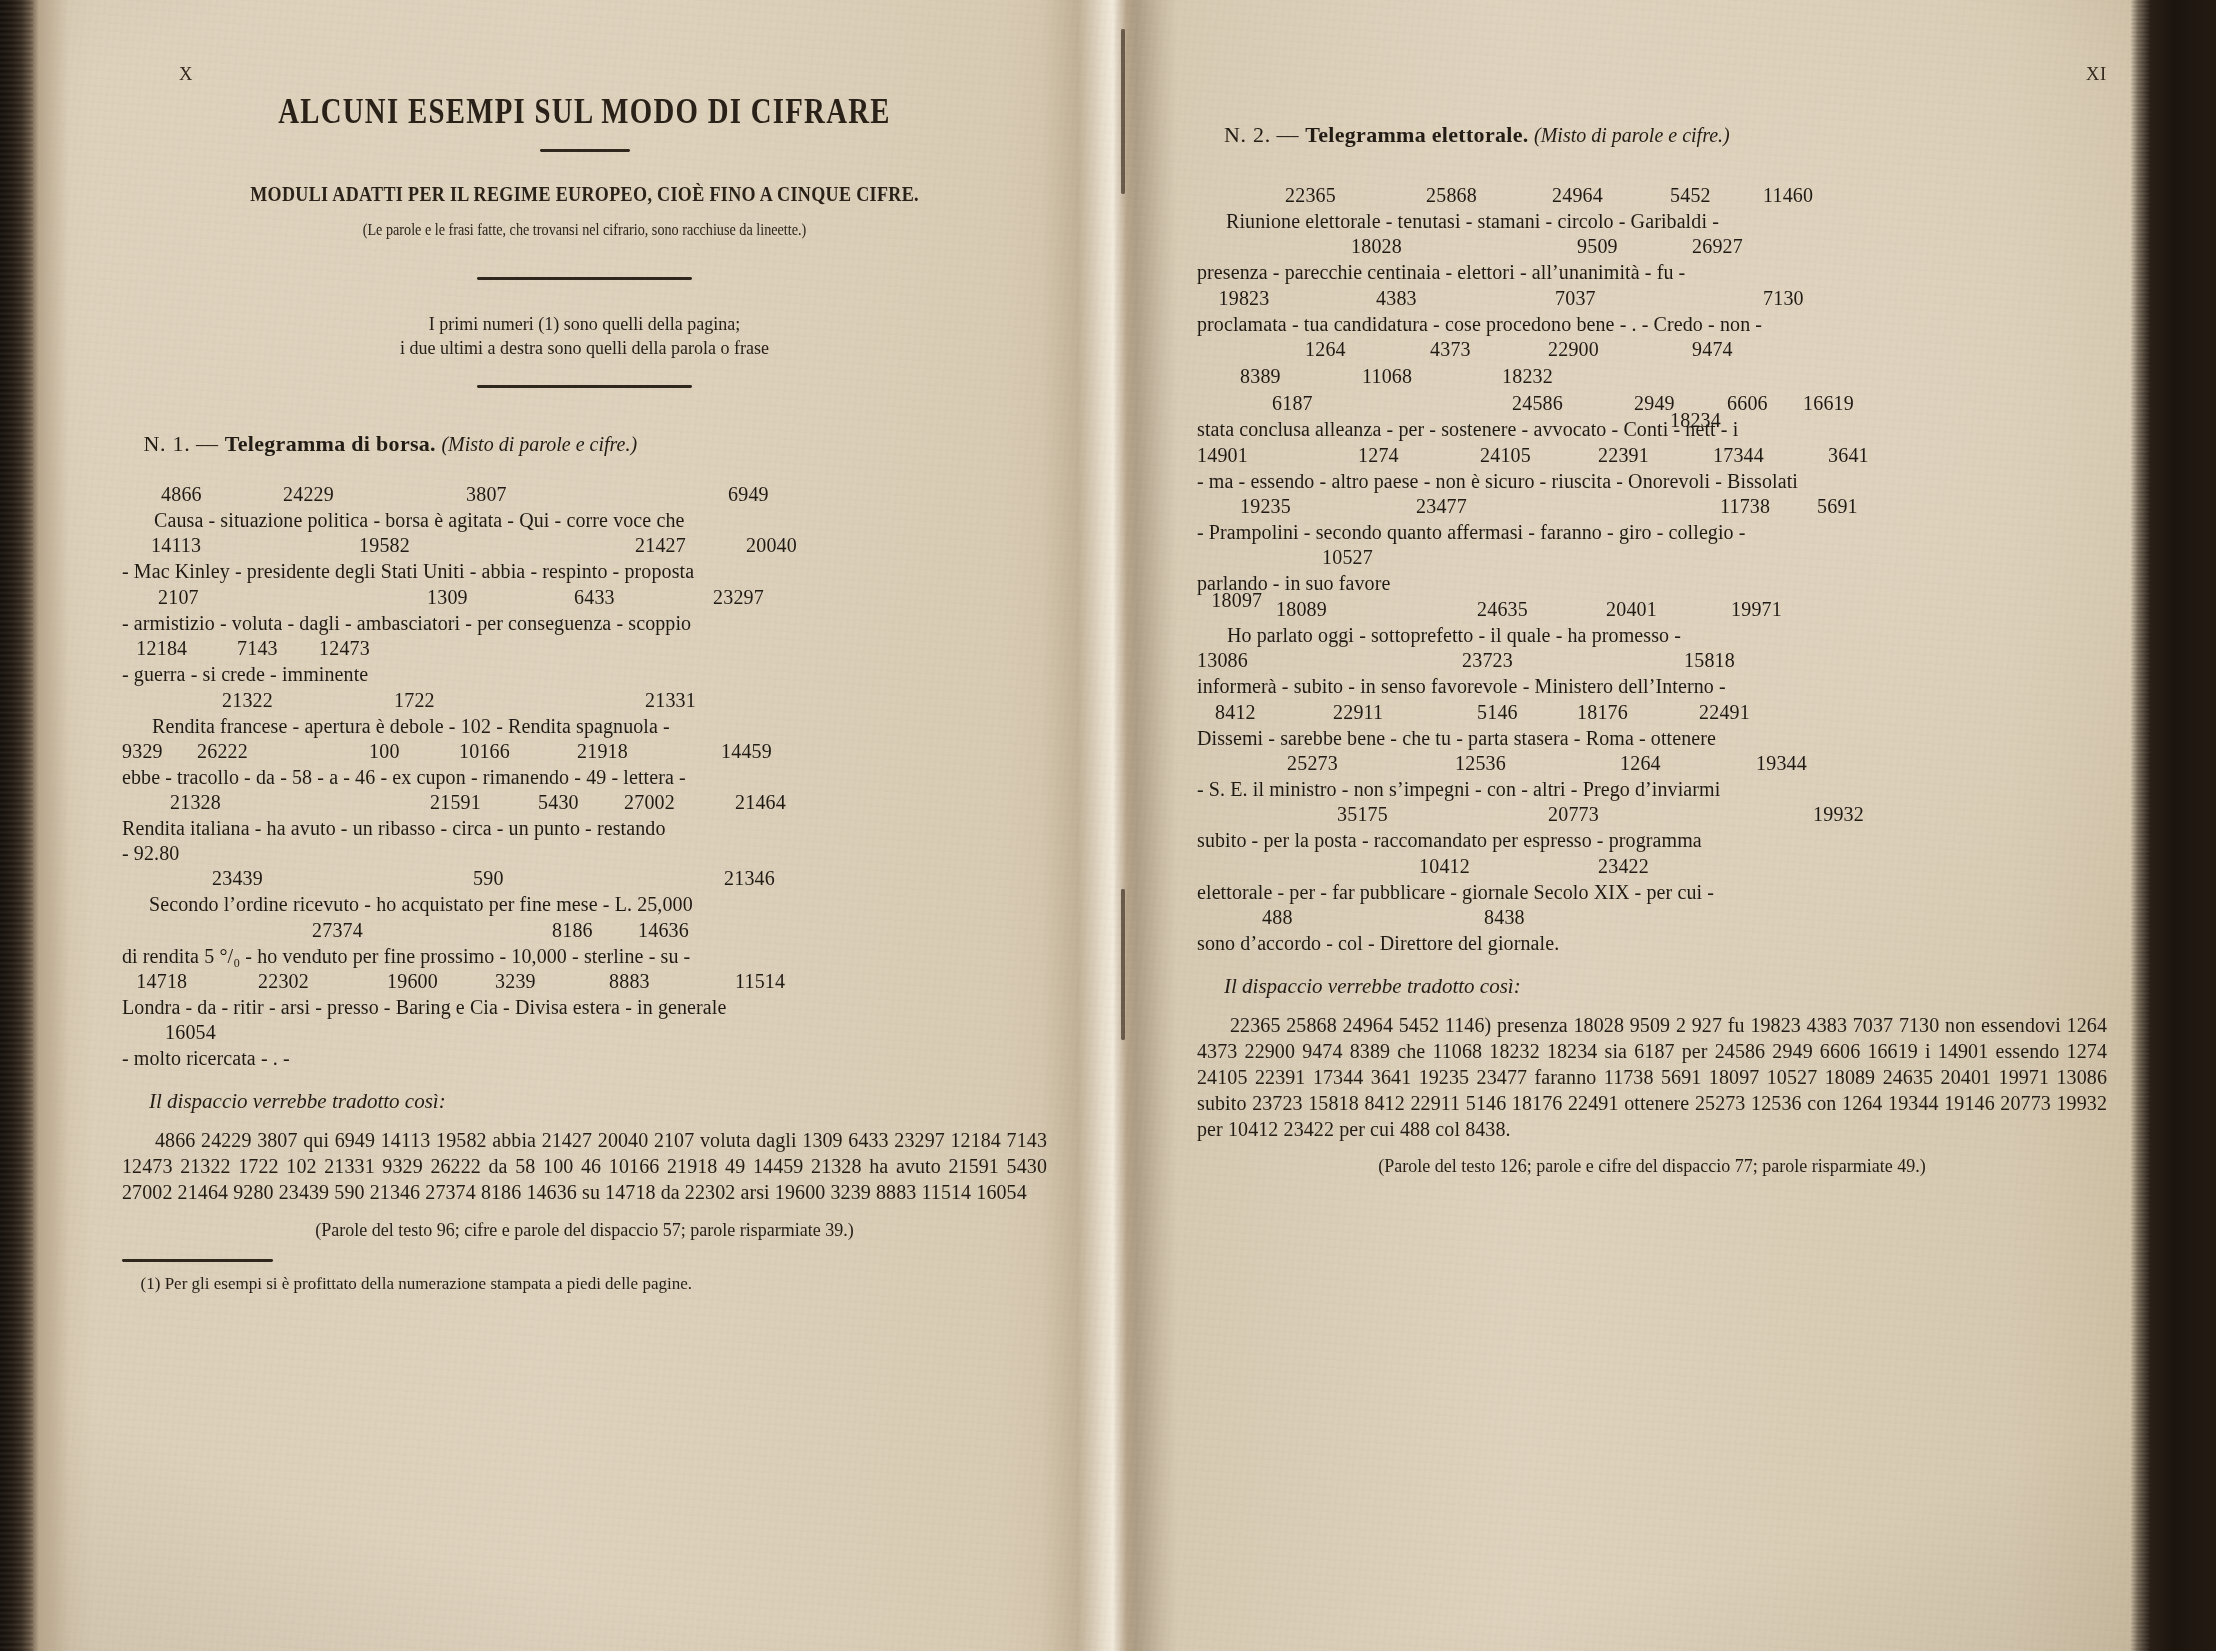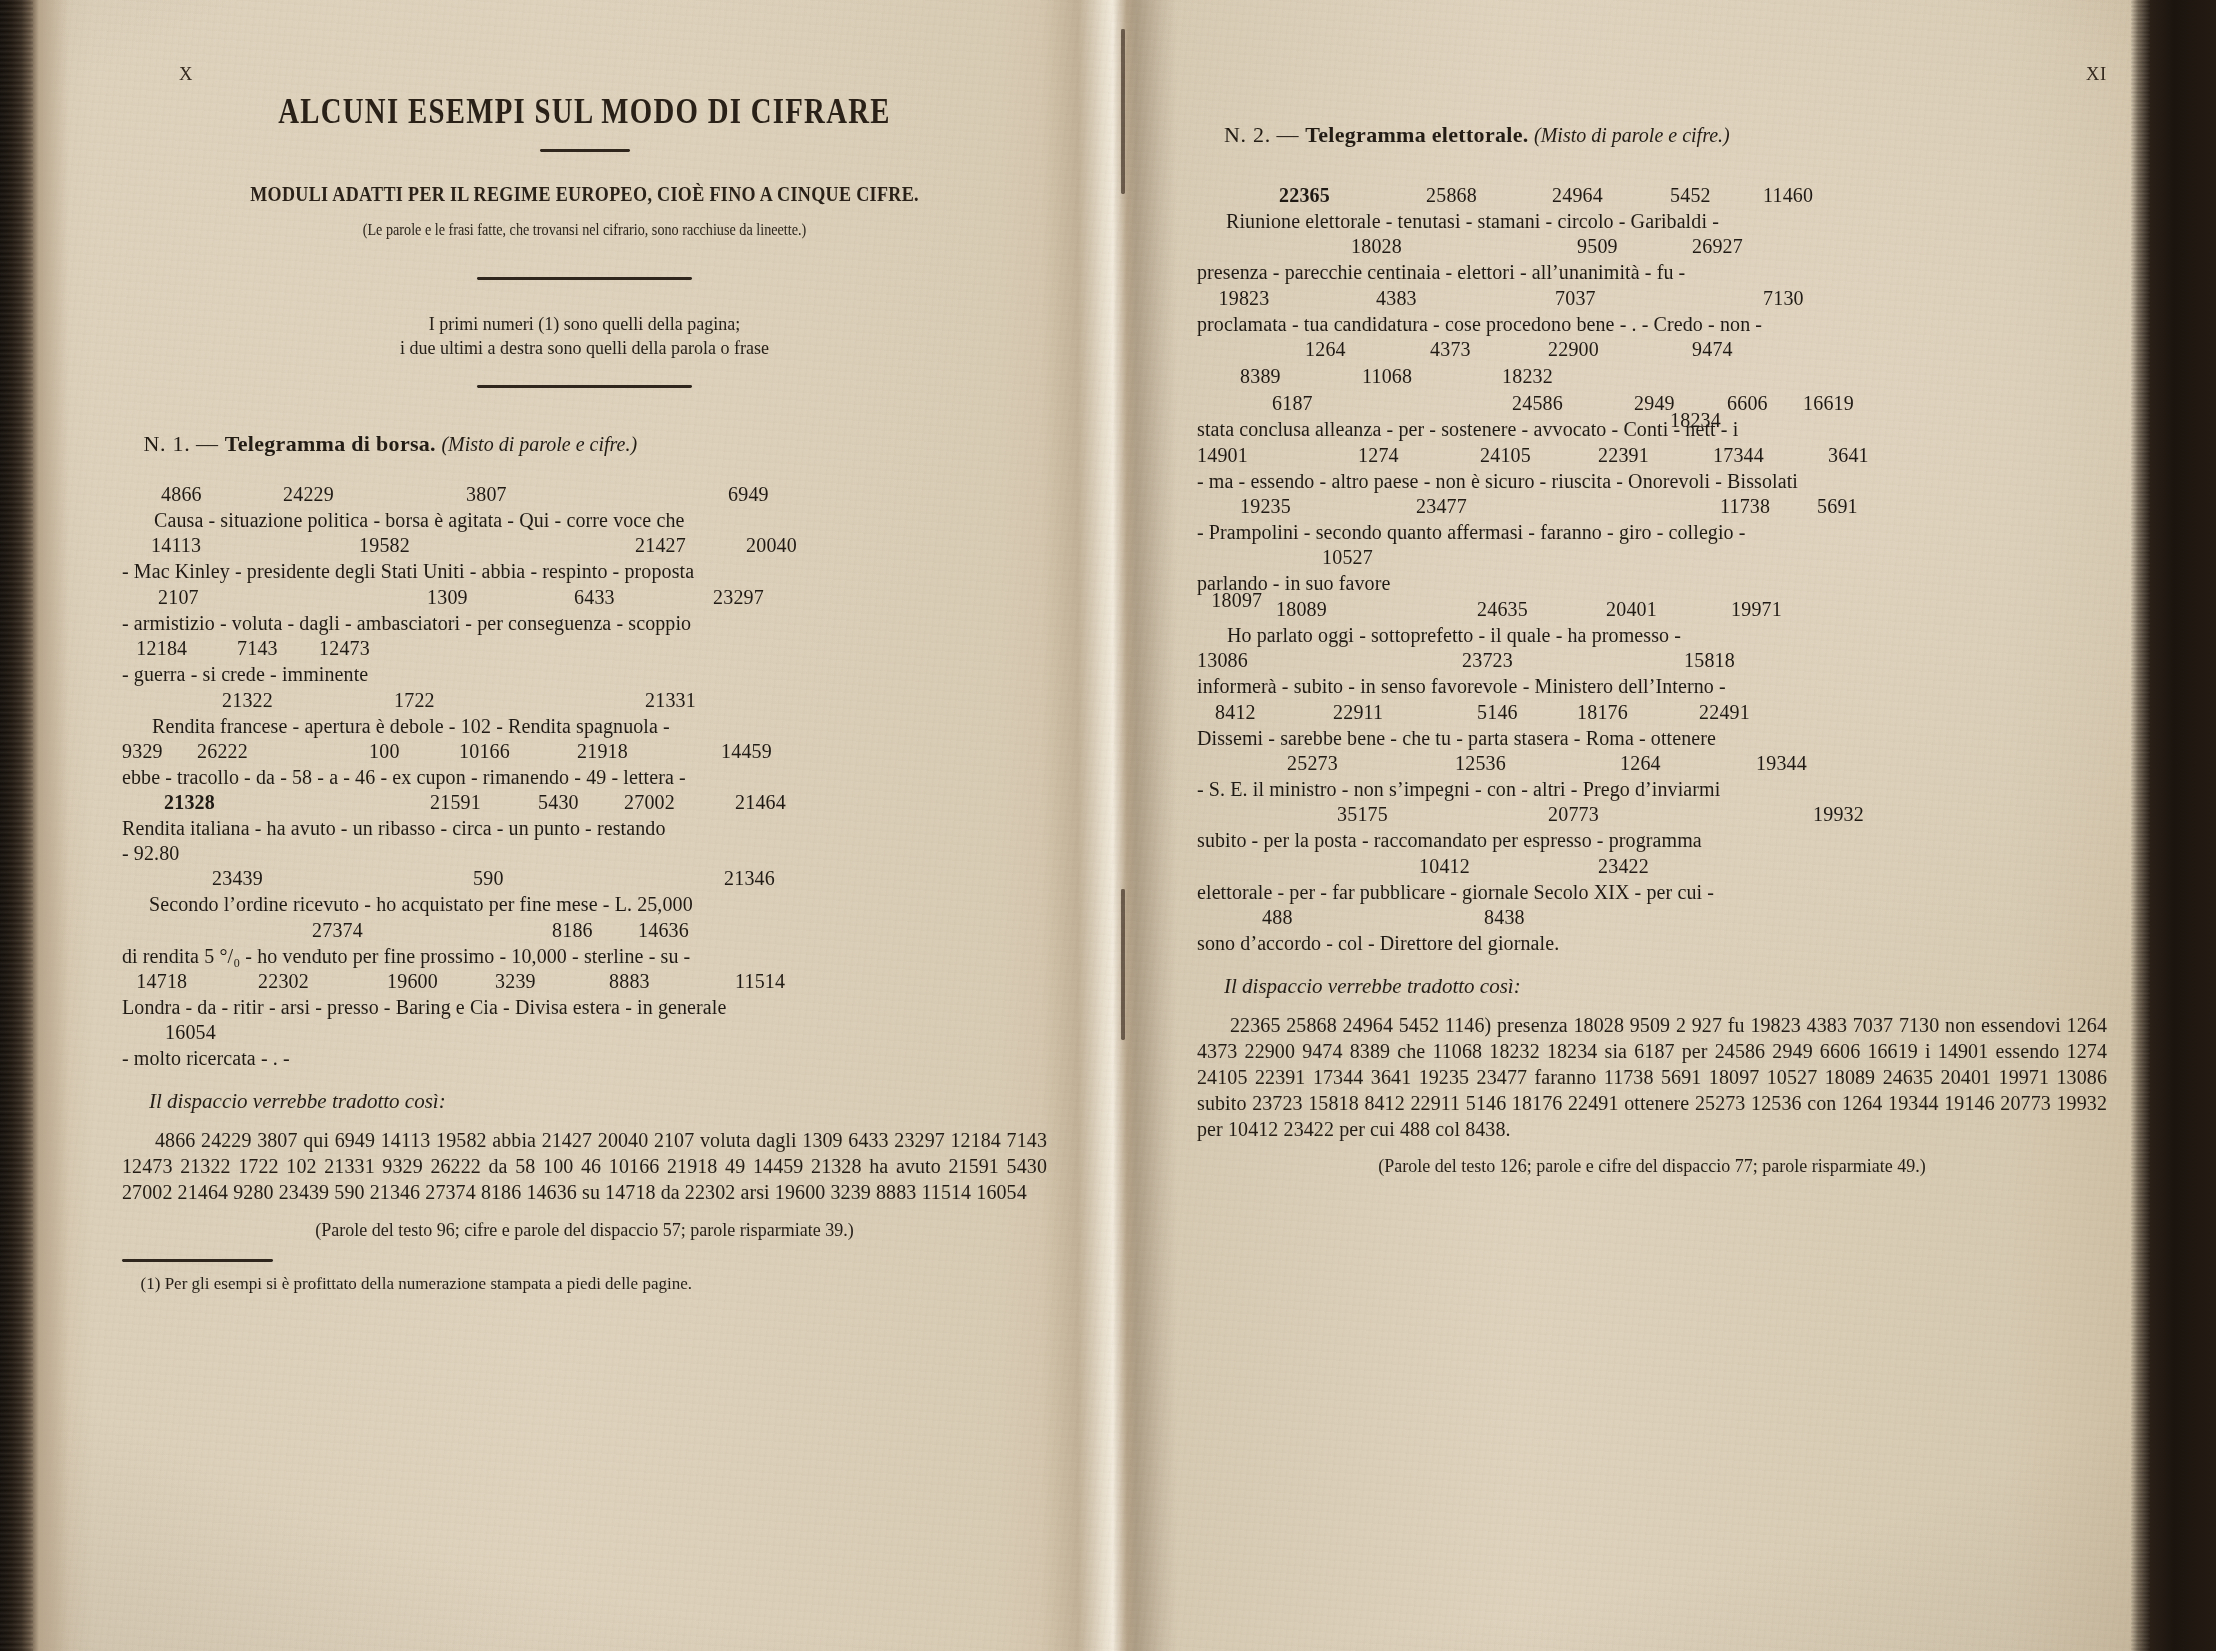--- a/index.html
+++ b/index.html
@@ -214,21 +214,21 @@
           <div class="numrow" style="position: relative; height: 27px;"><span style="position: absolute; left: 29px;">14113</span><span style="position: absolute; left: 237px;">19582</span><span style="position: absolute; left: 513px;">21427</span><span style="position: absolute; left: 624px;">20040</span></div>
           <div class="wordrow" style="padding-left: 0px;">- Mac Kinley - presidente degli Stati Uniti - abbia - respinto - proposta</div>
           <div class="numrow" style="position: relative; height: 27px;"><span style="position: absolute; left: 36px;">2107</span><span style="position: absolute; left: 305px;">1309</span><span style="position: absolute; left: 452px;">6433</span><span style="position: absolute; left: 591px;">23297</span></div>
           <div class="wordrow" style="padding-left: 0px;">- armistizio - voluta - dagli - ambasciatori - per conseguenza - scoppio</div>
           <div class="numrow" style="position: relative; height: 27px;"><span style="position: absolute; left: 14.3px;">12184</span><span style="position: absolute; left: 115px;">7143</span><span style="position: absolute; left: 197px;">12473</span></div>
           <div class="wordrow" style="padding-left: 0px;">- guerra - si crede - imminente</div>
           <div class="numrow" style="position: relative; height: 27px;"><span style="position: absolute; left: 100px;">21322</span><span style="position: absolute; left: 272px;">1722</span><span style="position: absolute; left: 523px;">21331</span></div>
           <div class="wordrow" style="padding-left: 30px;">Rendita francese - apertura è debole - 102 - Rendita spagnuola -</div>
           <div class="numrow" style="position: relative; height: 27px;"><span style="position: absolute; left: 0px;">9329</span><span style="position: absolute; left: 75px;">26222</span><span style="position: absolute; left: 247px;">100</span><span style="position: absolute; left: 337px;">10166</span><span style="position: absolute; left: 455px;">21918</span><span style="position: absolute; left: 599px;">14459</span></div>
           <div class="wordrow" style="padding-left: 0px;">ebbe - tracollo - da - 58 - a - 46 - ex cupon - rimanendo - 49 - lettera -</div>
-          <div class="numrow" style="position: relative; height: 27px;"><span style="position: absolute; left: 42px; font-weight: bold;">21328</span><span style="position: absolute; left: 308px;">21591</span><span style="position: absolute; left: 416px;">5430</span><span style="position: absolute; left: 502px;">27002</span><span style="position: absolute; left: 613px;">21464</span></div>
+          <div class="numrow" style="position: relative; height: 27px;"><span style="position: absolute; left: 48px;">21328</span><span style="position: absolute; left: 308px;">21591</span><span style="position: absolute; left: 416px;">5430</span><span style="position: absolute; left: 502px;">27002</span><span style="position: absolute; left: 613px;">21464</span></div>
           <div class="wordrow" style="padding-left: 0px;">Rendita italiana - ha avuto - un ribasso - circa - un punto - restando</div>
           <div class="wordrow" style="padding-left: 0px;">- 92.80</div>
           <div class="numrow" style="position: relative; height: 27px;"><span style="position: absolute; left: 90px;">23439</span><span style="position: absolute; left: 351px;">590</span><span style="position: absolute; left: 602px;">21346</span></div>
           <div class="wordrow" style="padding-left: 27px;">Secondo l’ordine ricevuto - ho acquistato per fine mese - L. 25,000</div>
           <div class="numrow" style="position: relative; height: 27px;"><span style="position: absolute; left: 190px;">27374</span><span style="position: absolute; left: 430px;">8186</span><span style="position: absolute; left: 516px;">14636</span></div>
           <div class="wordrow" style="padding-left: 0px;">di rendita 5 °/₀ - ho venduto per fine prossimo - 10,000 - sterline - su -</div>
           <div class="numrow" style="position: relative; height: 27px;"><span style="position: absolute; left: 14.3px;">14718</span><span style="position: absolute; left: 136px;">22302</span><span style="position: absolute; left: 265px;">19600</span><span style="position: absolute; left: 373px;">3239</span><span style="position: absolute; left: 487px;">8883</span><span style="position: absolute; left: 613px;">11514</span></div>
           <div class="wordrow" style="padding-left: 0px;">Londra - da - ritir - arsi - presso - Baring e Cia - Divisa estera - in generale</div>
           <div class="numrow" style="position: relative; height: 27px;"><span style="position: absolute; left: 43px;">16054</span></div>
           <div class="wordrow" style="padding-left: 0px;">- molto ricercata - . -</div>
@@ -257,21 +257,21 @@
 
     <div style="position:absolute;left:0;top:122px;width:910px;">
       <h3 class="exhead" style="margin-left:27px;">
         <span class="nlabel">N. 2.</span>
         <span class="dash">—</span>
         <span class="bold">Telegramma elettorale.</span>
         <span class="ital">(Misto di parole e cifre.)</span>
       </h3>
 
       <div class="telegram" id="telegram-right" style="margin-top:34px;">
-          <div class="numrow" style="position: relative; height: 27px;"><span style="position: absolute; left: 82px; font-weight: bold;">22365</span><span style="position: absolute; left: 229px;">25868</span><span style="position: absolute; left: 355px;">24964</span><span style="position: absolute; left: 473px;">5452</span><span style="position: absolute; left: 566px;">11460</span></div>
+          <div class="numrow" style="position: relative; height: 27px;"><span style="position: absolute; left: 88px;">22365</span><span style="position: absolute; left: 229px;">25868</span><span style="position: absolute; left: 355px;">24964</span><span style="position: absolute; left: 473px;">5452</span><span style="position: absolute; left: 566px;">11460</span></div>
           <div class="wordrow" style="padding-left: 29px;">Riunione elettorale - tenutasi - stamani - circolo - Garibaldi -</div>
           <div class="numrow" style="position: relative; height: 27px;"><span style="position: absolute; left: 154px;">18028</span><span style="position: absolute; left: 380px;">9509</span><span style="position: absolute; left: 495px;">26927</span></div>
           <div class="wordrow" style="padding-left: 0px;">presenza - parecchie centinaia - elettori - all’unanimità - fu -</div>
           <div class="numrow" style="position: relative; height: 27px;"><span style="position: absolute; left: 21.5px;">19823</span><span style="position: absolute; left: 179px;">4383</span><span style="position: absolute; left: 358px;">7037</span><span style="position: absolute; left: 566px;">7130</span></div>
           <div class="wordrow" style="padding-left: 0px;">proclamata - tua candidatura - cose procedono bene - . - Credo - non -</div>
           <div class="numrow" style="position: relative; height: 27px;"><span style="position: absolute; left: 108px;">1264</span><span style="position: absolute; left: 233px;">4373</span><span style="position: absolute; left: 351px;">22900</span><span style="position: absolute; left: 495px;">9474</span></div>
           <div class="numrow" style="position: relative; height: 27px;"><span style="position: absolute; left: 43px;">8389</span><span style="position: absolute; left: 165px;">11068</span><span style="position: absolute; left: 305px;">18232</span><span style="position: absolute; left: 473px; margin-top: 44px;">18234</span></div>
           <div class="numrow" style="position: relative; height: 27px;"><span style="position: absolute; left: 75px;">6187</span><span style="position: absolute; left: 315px;">24586</span><span style="position: absolute; left: 437px;">2949</span><span style="position: absolute; left: 530px;">6606</span><span style="position: absolute; left: 606px;">16619</span></div>
           <div class="wordrow" style="padding-left: 0px;">stata conclusa alleanza - per - sostenere - avvocato - Conti - nett - i</div>
           <div class="numrow" style="position: relative; height: 27px;"><span style="position: absolute; left: 0px;">14901</span><span style="position: absolute; left: 161px;">1274</span><span style="position: absolute; left: 283px;">24105</span><span style="position: absolute; left: 401px;">22391</span><span style="position: absolute; left: 516px;">17344</span><span style="position: absolute; left: 631px;">3641</span></div>

